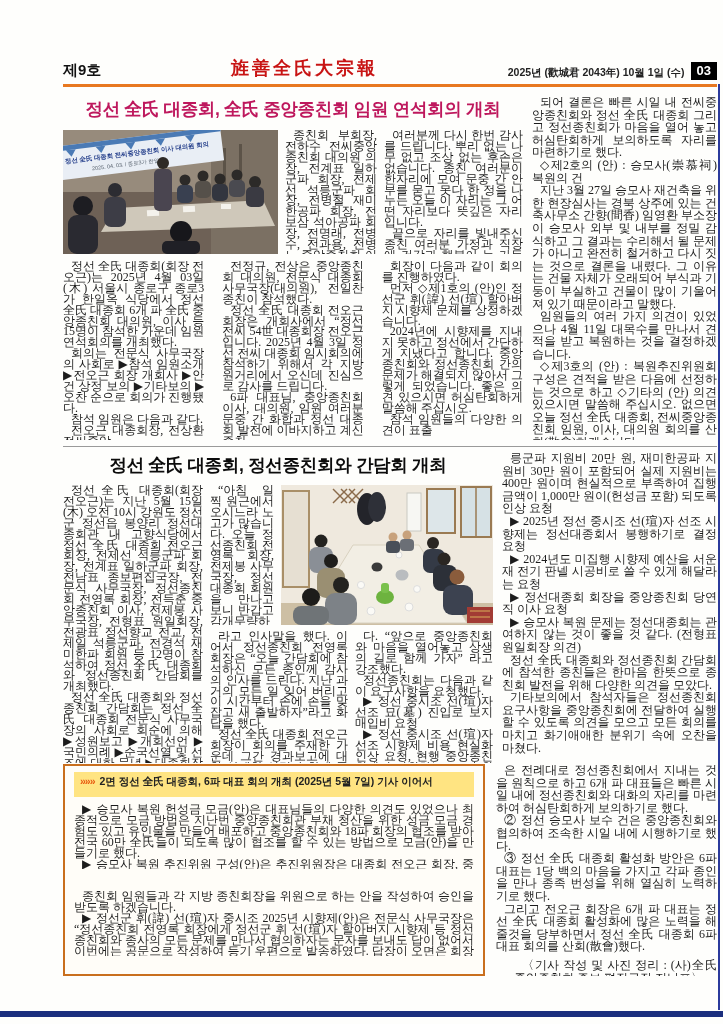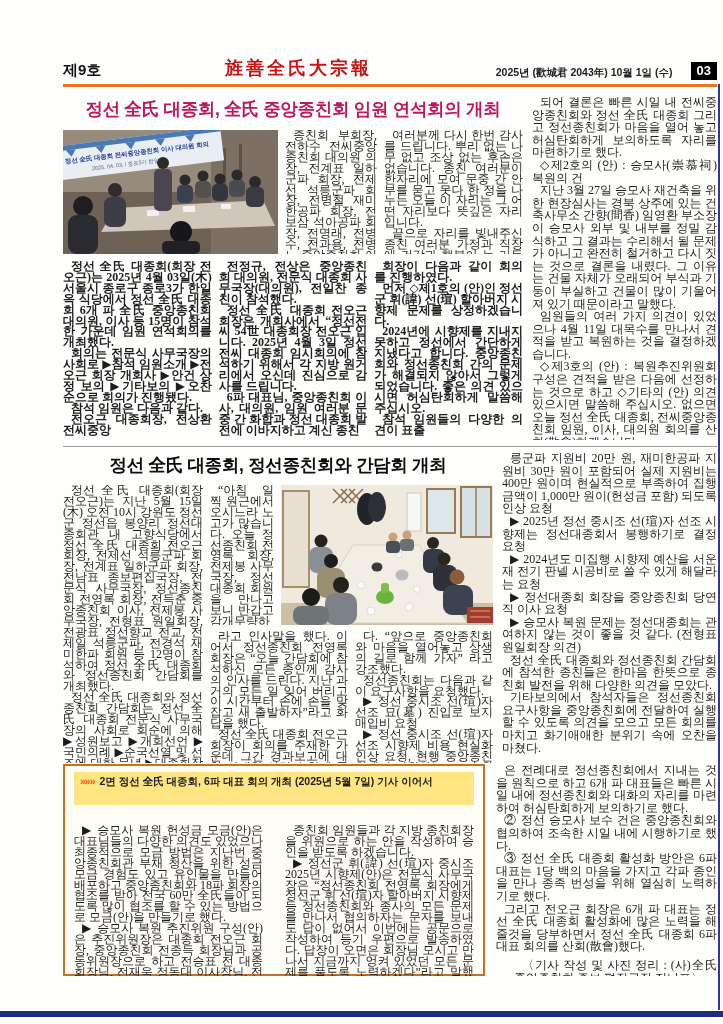--- a/index.html
+++ b/index.html
@@ -1,21 +1,21 @@
 <!DOCTYPE html>
 <html><head>
 <meta charset="utf-8">
 <style>
   html,body{margin:0;padding:0;}
   body{background:#ffffff;}
   .page{position:relative;width:723px;height:1024px;background:#fefefc;overflow:hidden;
         font-family:"Liberation Serif","DejaVu Serif",serif;color:#1c1c1c;}
   .content{position:absolute;left:63px;top:56px;width:654px;}
   
-  .hdr{display:flex;align-items:flex-end;height:24px;gap:12px;}
+  .hdr{display:flex;align-items:flex-end;height:24px;}
   .issue{font:bold 15px "Liberation Sans",sans-serif;color:#111;}
   .masthead{flex:1;text-align:center;font:bold 18px "Liberation Serif",serif;color:#c81414;letter-spacing:3px;margin:0;}
   .hdate{font:bold 10.5px "Liberation Sans",sans-serif;color:#222;white-space:nowrap;}
   .pgno{background:#000000;color:#fff;font:bold 13px "Liberation Sans",sans-serif;padding:1px 6px 2px;margin-left:6px;}
   .rule{border-top:3px solid #e87820;margin-top:4px;}
   
   .right-bar{position:absolute;right:3px;top:84px;bottom:14px;width:2px;background:#2b3a9c;}
   .bottom-bar{position:absolute;left:0;right:0;bottom:7px;height:6px;background:#1b2f7e;}
   
   main{display:block;margin-top:9px;}
@@ -29,37 +29,37 @@
   .leftB{width:430px;display:flex;gap:7px;justify-content:space-between;}
   
   .headline{font:bold 17.5px "Liberation Sans",sans-serif;color:#be185d;text-align:center;margin:1px 0 9px;letter-spacing:-0.3px;}
   .headline2{font:bold 17.5px "Liberation Sans",sans-serif;color:#0c0c0c;text-align:center;margin:1px 0 8px;letter-spacing:-0.3px;}
   
   .txt{font-size:12px;line-height:10.9px;}
   .txt p,.rcol p{margin:0;text-indent:8px;text-align:justify;}
   .rowA1{display:flex;gap:7px;height:124px;margin-bottom:7px;}
   .colA{width:92px;overflow:hidden;}
   .colB{width:139px;overflow:hidden;}
-  .rowA2{display:flex;gap:7px;flex:1;overflow:hidden;font-weight:bold;}
+  .rowA2{display:flex;gap:18px;flex:1;overflow:hidden;}
   .rowA2 .col{flex:1;overflow:hidden;}
   .photo1{width:215px;height:124px;flex:none;}
   
   .b-col1{width:140px;overflow:hidden;}
   .b-mid{flex:1;display:flex;flex-direction:column;}
   .rowB1{display:flex;gap:7px;height:140px;margin-bottom:6px;}
   .b-narrow{width:64px;overflow:hidden;}
   .photo2{width:212px;height:140px;flex:none;}
   .rowB2{display:flex;gap:7px;flex:1;overflow:hidden;}
   .rowB2 .col{flex:1;overflow:hidden;}
   
   .box{width:422px;border:2px solid #c96f1e;padding:6px 9px 8px;box-sizing:border-box;background:#fffdf8;}
   .box-title{background:#ffe482;font:bold 10.5px "Liberation Sans",sans-serif;color:#222;
-             padding:3px 6px 16px;margin-bottom:20px;white-space:nowrap;overflow:hidden;}
+             padding:3px 6px 8px;margin-bottom:7px;white-space:nowrap;overflow:hidden;}
   .chev{color:#e85a10;margin-right:5px;letter-spacing:-1px;}
-  .box-cols{display:flex;gap:22px;height:152px;overflow:hidden;}
+  .box-cols{display:flex;gap:22px;height:152px;overflow:hidden;flex-direction:column;}
   .box-cols .col{flex:1;overflow:hidden;}
   .rcolC p:last-child{margin-top:6px;margin-left:18px;}
   svg{display:block;}
 </style>
 </head>
 <body>
 
 <div class="page">
   <div class="content">
 

